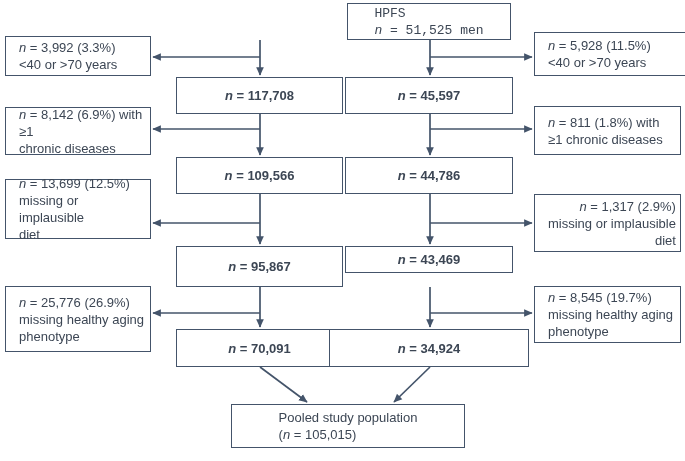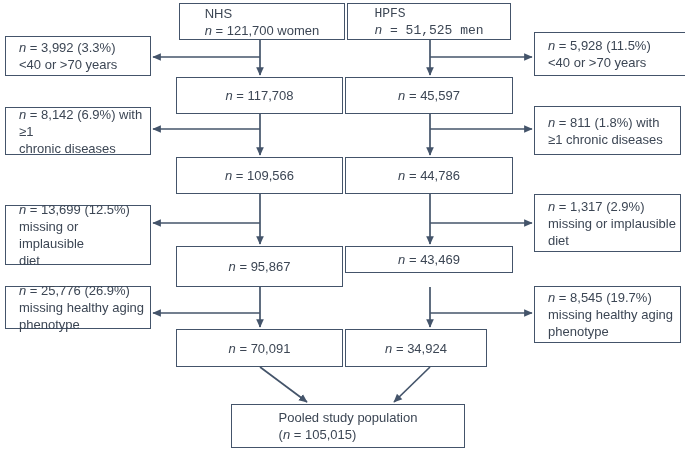--- a/index.html
+++ b/index.html
@@ -20,21 +20,21 @@
   .connectors{position:absolute;left:0;top:0;width:685px;height:461px;pointer-events:none;}
   .connectors line{stroke:var(--line);stroke-width:1.7;}
   .connectors .ah{fill:var(--line);}
   .box{
     position:absolute;
     box-sizing:border-box;
     border:1.8px solid var(--line);
     background:#fff;
     display:flex;align-items:center;
   }
-  .box.center{justify-content:center;text-align:center;}
+  .box.center{justify-content:center;text-align:center;font-weight:bold;}
   .box.block{justify-content:center;}
   .box.block .txt{text-align:left;}
   .box.side{padding-left:13px;padding-right:4px;justify-content:flex-start;text-align:left;}
   .txt i{font-style:italic;}
 </style>
 </head>
 <body>
 
 <div class="figure">
 
@@ -57,23 +57,20 @@
     <line x1="260" y1="223" x2="153" y2="223" marker-end="url(#arrow)"></line>
     <line x1="430" y1="223" x2="532" y2="223" marker-end="url(#arrow)"></line>
     <line x1="260" y1="287" x2="260" y2="327" marker-end="url(#arrow)"></line>
     <line x1="430" y1="287" x2="430" y2="327" marker-end="url(#arrow)"></line>
     <line x1="260" y1="313" x2="153" y2="313" marker-end="url(#arrow)"></line>
     <line x1="430" y1="313" x2="532" y2="313" marker-end="url(#arrow)"></line>
     <line x1="260" y1="367" x2="307" y2="402" marker-end="url(#arrow)"></line>
     <line x1="430" y1="367" x2="394" y2="402" marker-end="url(#arrow)"></line>
   </svg>
 
-  <div class="box block" style="left:179px;top:3px;width:166px;height:37px;">
-    <div class="txt">NHS<br><i>n</i> = 121,700 women</div>
-  </div>
   <div class="box block" style="left:347px;top:3px;width:164px;height:37px;font-family:Liberation Mono, monospace;">
     <div class="txt">HPFS<br><i>n</i> = 51,525 men</div>
   </div>
 
   <div class="box side" style="left:5px;top:36px;width:146px;height:40px;">
     <div class="txt"><i>n</i> = 3,992 (3.3%)<br>&lt;40 or &gt;70 years</div>
   </div>
   <div class="box side" style="left:534px;top:32px;width:176px;height:44px;">
     <div class="txt"><i>n</i> = 5,928 (11.5%)<br>&lt;40 or &gt;70 years</div>
   </div>
@@ -92,45 +89,45 @@
     <div class="txt"><i>n</i> = 811 (1.8%) with<br>≥1 chronic diseases</div>
   </div>
 
   <div class="box center" style="left:176px;top:157px;width:167px;height:37px;">
     <div class="txt"><i>n</i> = 109,566</div>
   </div>
   <div class="box center" style="left:345px;top:157px;width:168px;height:37px;">
     <div class="txt"><i>n</i> = 44,786</div>
   </div>
 
-  <div class="box side" style="left:5px;top:205px;width:146px;height:60px;padding-left:13px;">
+  <div class="box side" style="left:5px;top:179px;width:146px;height:60px;padding-left:13px;">
     <div class="txt"><i>n</i> = 13,699 (12.5%)<br>missing or implausible<br>diet</div>
   </div>
-  <div class="box side" style="left:534px;top:194px;width:147px;height:58px;">
+  <div class="box side" style="left:534px;top:194px;width:147px;height:58px;text-align:right;">
     <div class="txt"><i>n</i> = 1,317 (2.9%)<br>missing or implausible<br>diet</div>
   </div>
 
   <div class="box center" style="left:176px;top:246px;width:167px;height:41px;">
     <div class="txt"><i>n</i> = 95,867</div>
   </div>
   <div class="box center" style="left:345px;top:246px;width:168px;height:27px;">
     <div class="txt"><i>n</i> = 43,469</div>
   </div>
 
-  <div class="box side" style="left:5px;top:286px;width:146px;height:43px;">
+  <div class="box side" style="left:5px;top:286px;width:146px;height:66px;">
     <div class="txt"><i>n</i> = 25,776 (26.9%)<br>missing healthy aging<br>phenotype</div>
   </div>
   <div class="box side" style="left:534px;top:286px;width:147px;height:57px;">
     <div class="txt"><i>n</i> = 8,545 (19.7%)<br>missing healthy aging<br>phenotype</div>
   </div>
 
   <div class="box center" style="left:176px;top:329px;width:167px;height:38px;">
     <div class="txt"><i>n</i> = 70,091</div>
   </div>
-  <div class="box center" style="left:345px;top:329px;width:142px;height:38px;">
+  <div class="box center" style="left:329px;top:329px;width:200px;height:38px;">
     <div class="txt"><i>n</i> = 34,924</div>
   </div>
 
   <div class="box block" style="left:231px;top:404px;width:234px;height:44px;">
     <div class="txt">Pooled study population<br>(<i>n</i> = 105,015)</div>
   </div>
 
 </div>
 
 </body></html>

